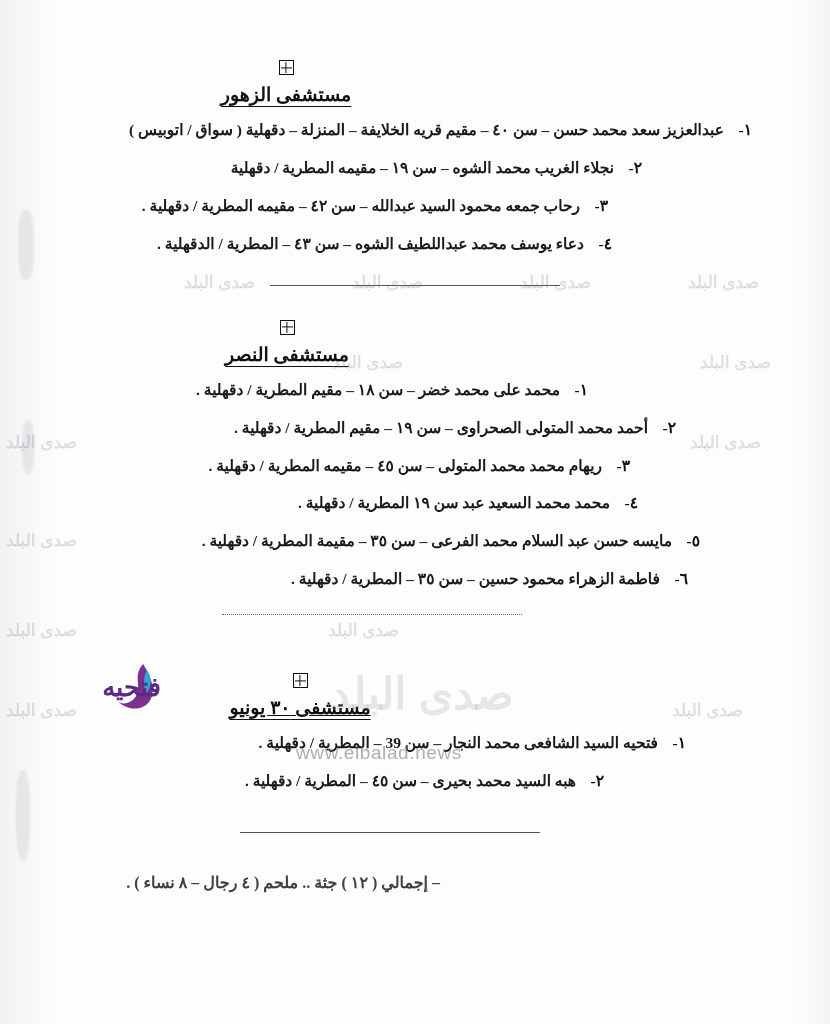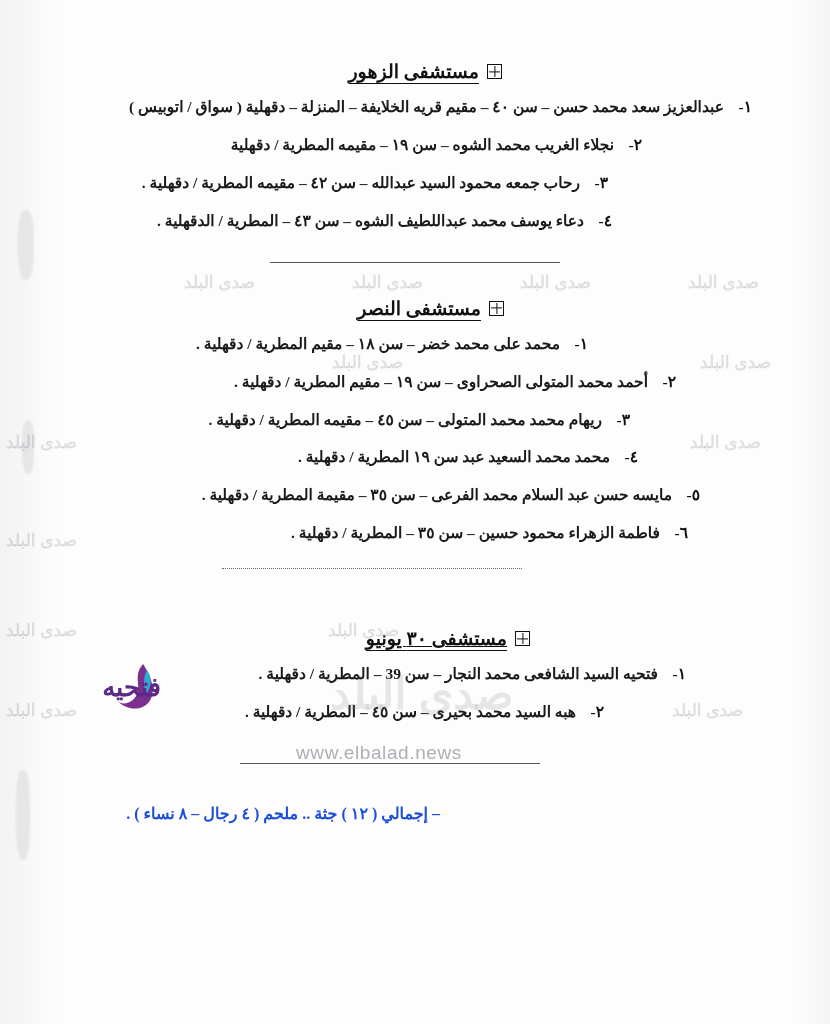--- a/index.html
+++ b/index.html
@@ -81,21 +81,21 @@
     font-weight: 700;
     color: #5b2a86;
     direction: rtl;
   }
 
   
   .section { position: relative; }
 
   .sec-head {
     display: flex;
-    flex-direction: row;
+    flex-direction: column;
     align-items: center;
     justify-content: flex-start;
     gap: 8px;
     margin-bottom: 14px;
   }
   .sec-head .bullet-sq {
     width: 13px;
     height: 13px;
     border: 1.6px solid #111;
     display: inline-block;
@@ -180,21 +180,21 @@
   .divider.three { width: 300px; margin-right: 220px; margin-top: 40px; }
 
   .gap-a { height: 34px; }
   .gap-b { height: 58px; }
 
   .total {
     margin-top: 40px;
     margin-right: 320px;
     font-size: 16px;
     font-weight: 700;
-    color: #1d4ed8;
+    color: #404040;
   }
 
   
   .smudge {
     position: absolute;
     background: rgba(90,90,110,0.10);
     border-radius: 40%;
     filter: blur(1px);
   }
 </style>

